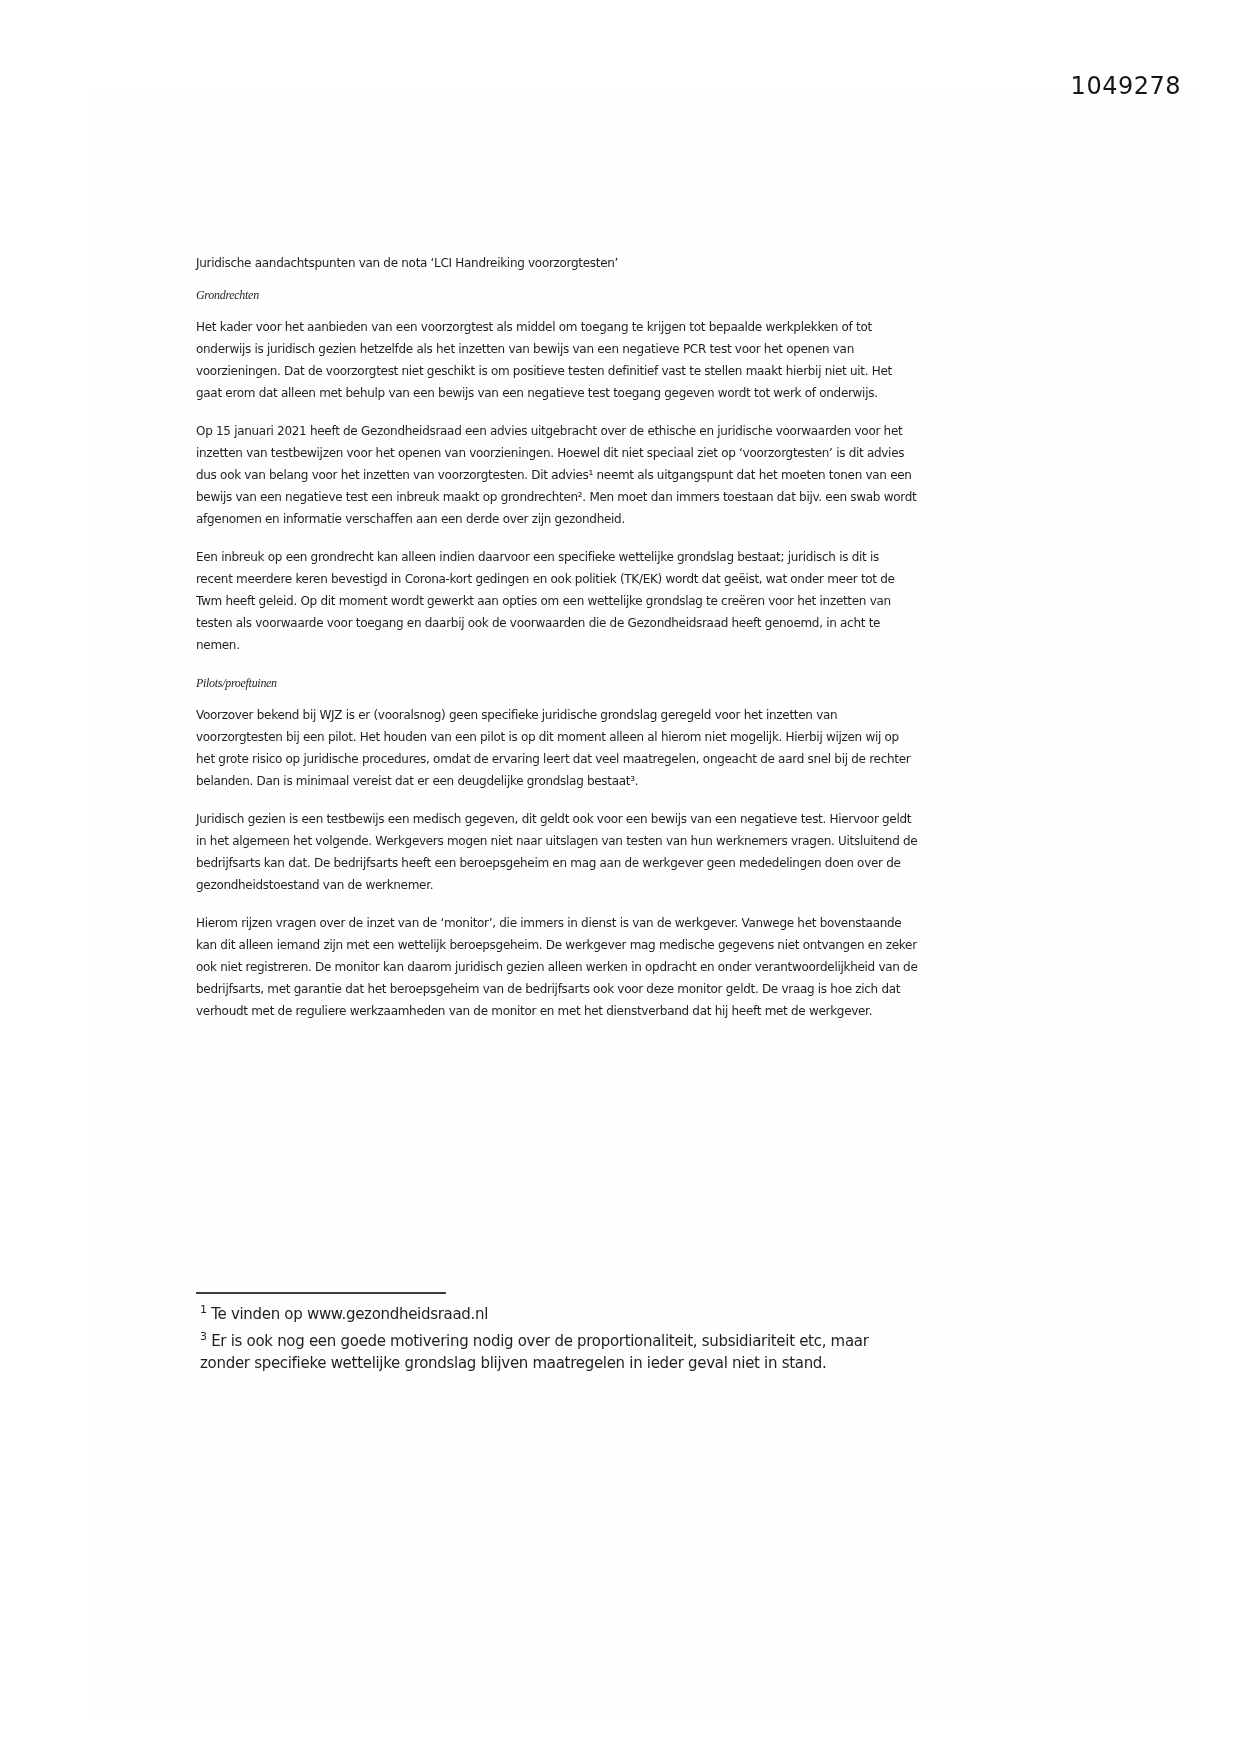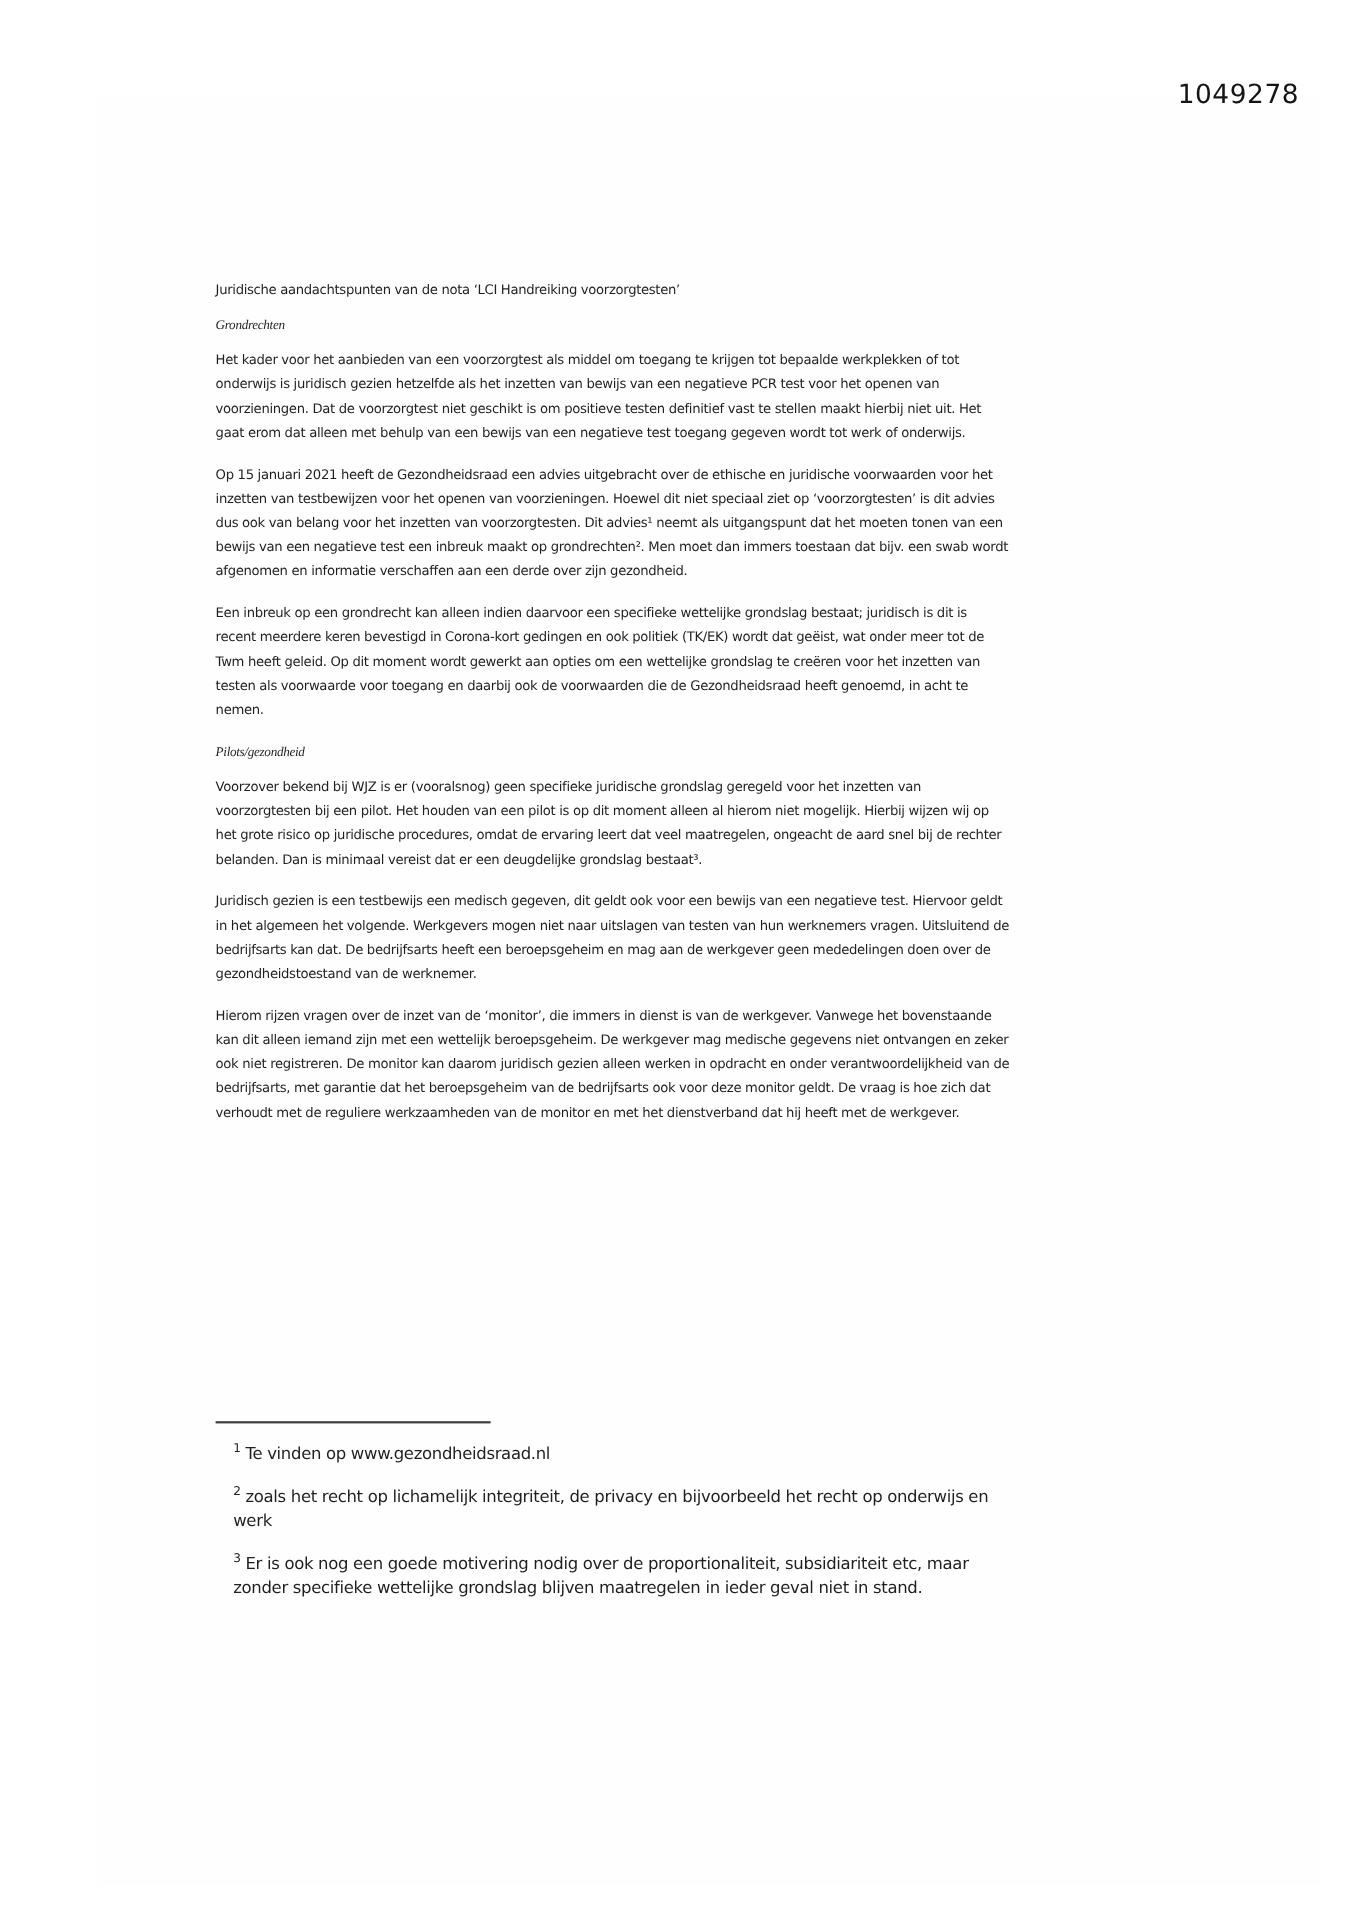--- a/index.html
+++ b/index.html
@@ -62,21 +62,21 @@
     line-height: 22.5px;
     letter-spacing: -0.3px;
   }
   .footnote-separator {
     width: 250px;
     height: 0;
     border-top: 2px solid #3c3c3c;
     margin: 0 0 9px 0;
   }
   .footnote {
-    margin: 16px;
+    margin: 4px;
   }
   sup {
     font-size: 11px;
     line-height: 0;
   }
 </style>
 </head>
 <body>
 
 <div class="scan-page"></div>
@@ -88,35 +88,34 @@
   <div class="doc-title">Juridische aandachtspunten van de nota ‘LCI Handreiking voorzorgtesten’</div>
 
   <div class="section-heading">Grondrechten</div>
 
   <p class="para">Het kader voor het aanbieden van een voorzorgtest als middel om toegang te krijgen tot bepaalde werkplekken of tot onderwijs is juridisch gezien hetzelfde als het inzetten van bewijs van een negatieve PCR test voor het openen van voorzieningen. Dat de voorzorgtest niet geschikt is om positieve testen definitief vast te stellen maakt hierbij niet uit. Het gaat erom dat alleen met behulp van een bewijs van een negatieve test toegang gegeven wordt tot werk of onderwijs.</p>
 
   <p class="para">Op 15 januari 2021 heeft de Gezondheidsraad een advies uitgebracht over de ethische en juridische voorwaarden voor het inzetten van testbewijzen voor het openen van voorzieningen. Hoewel dit niet speciaal ziet op ‘voorzorgtesten’ is dit advies dus ook van belang voor het inzetten van voorzorgtesten. Dit advies¹ neemt als uitgangspunt dat het moeten tonen van een bewijs van een negatieve test een inbreuk maakt op grondrechten². Men moet dan immers toestaan dat bijv. een swab wordt afgenomen en informatie verschaffen aan een derde over zijn gezondheid.</p>
 
   <p class="para">Een inbreuk op een grondrecht kan alleen indien daarvoor een specifieke wettelijke grondslag bestaat; juridisch is dit is recent meerdere keren bevestigd in Corona-kort gedingen en ook politiek (TK/EK) wordt dat geëist, wat onder meer tot de Twm heeft geleid. Op dit moment wordt gewerkt aan opties om een wettelijke grondslag te creëren voor het inzetten van testen als voorwaarde voor toegang en daarbij ook de voorwaarden die de Gezondheidsraad heeft genoemd, in acht te nemen.</p>
 
-  <div class="section-heading">Pilots/gezondheid</div>
+  <div class="section-heading">Pilots/proeftuinen</div>
 
 
   <p class="para">Voorzover bekend bij WJZ is er (vooralsnog) geen specifieke juridische grondslag geregeld voor het inzetten van voorzorgtesten bij een pilot. Het houden van een pilot is op dit moment alleen al hierom niet mogelijk. Hierbij wijzen wij op het grote risico op juridische procedures, omdat de ervaring leert dat veel maatregelen, ongeacht de aard snel bij de rechter belanden. Dan is minimaal vereist dat er een deugdelijke grondslag bestaat³.</p>
 
 
   <p class="para">Juridisch gezien is een testbewijs een medisch gegeven, dit geldt ook voor een bewijs van een negatieve test. Hiervoor geldt in het algemeen het volgende. Werkgevers mogen niet naar uitslagen van testen van hun werknemers vragen. Uitsluitend de bedrijfsarts kan dat. De bedrijfsarts heeft een beroepsgeheim en mag aan de werkgever geen mededelingen doen over de gezondheidstoestand van de werknemer.</p>
 
   <p class="para">Hierom rijzen vragen over de inzet van de ‘monitor’, die immers in dienst is van de werkgever. Vanwege het bovenstaande kan dit alleen iemand zijn met een wettelijk beroepsgeheim. De werkgever mag medische gegevens niet ontvangen en zeker ook niet registreren. De monitor kan daarom juridisch gezien alleen werken in opdracht en onder verantwoordelijkheid van de bedrijfsarts, met garantie dat het beroepsgeheim van de bedrijfsarts ook voor deze monitor geldt. De vraag is hoe zich dat verhoudt met de reguliere werkzaamheden van de monitor en met het dienstverband dat hij heeft met de werkgever.</p>
 
 </div>
 
 <div class="footnotes">
 
   <div class="footnote-separator"></div>
 
   <div class="footnote"><sup>1</sup> <span>Te vinden op www.gezondheidsraad.nl</span></div>
 
-  <div class="footnote"><sup>2</sup> <span>zoals het recht op lichamelijk integriteit, de privacy en bijvoorbeeld het recht op onderwijs en werk</span></div>
 
   <div class="footnote"><sup>3</sup> <span>Er is ook nog een goede motivering nodig over de proportionaliteit, subsidiariteit etc, maar zonder specifieke wettelijke grondslag blijven maatregelen in ieder geval niet in stand.</span></div>
 
 </div>
 
 </body></html>

